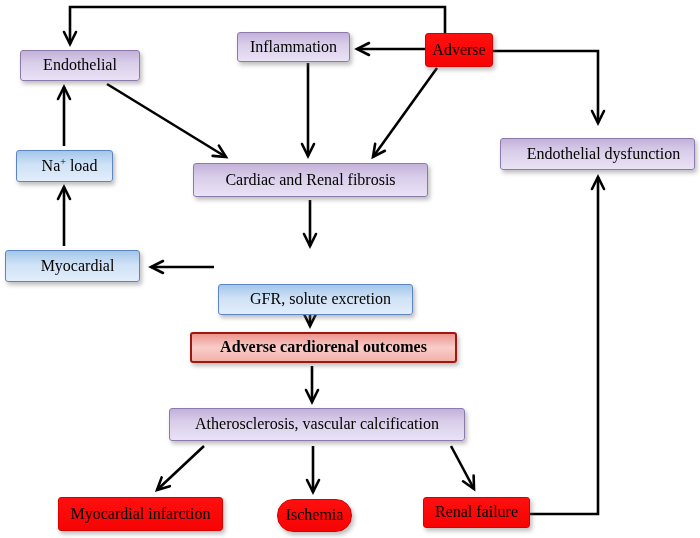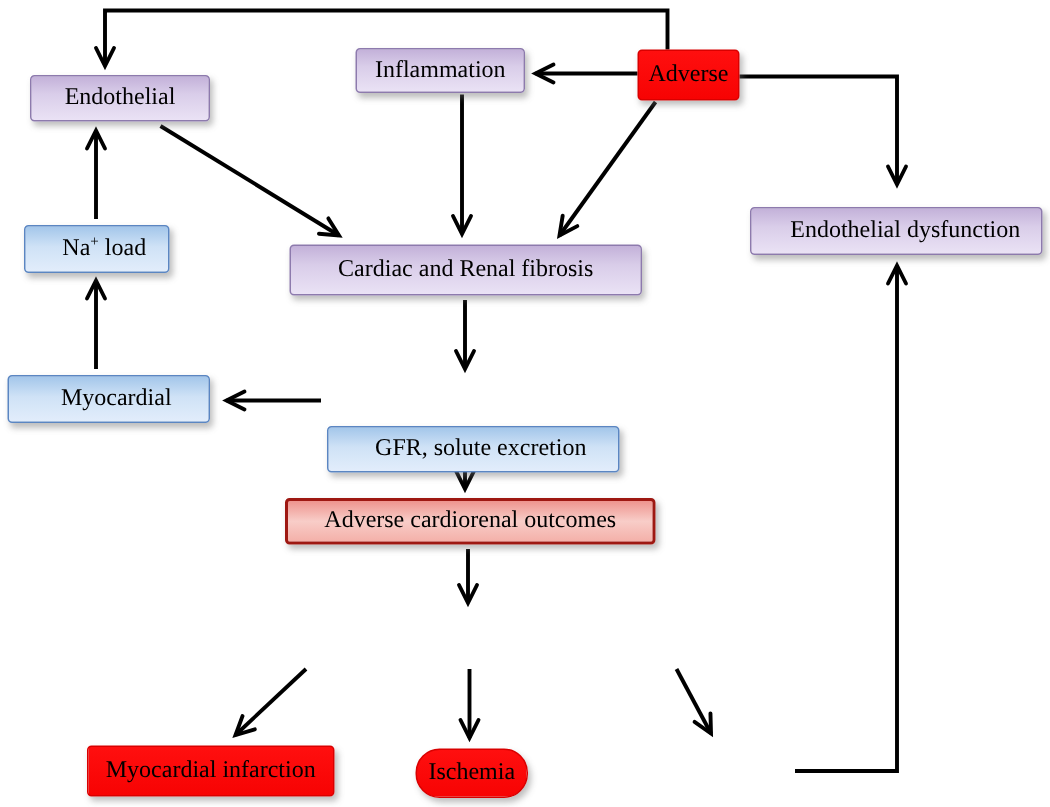--- a/index.html
+++ b/index.html
@@ -74,21 +74,23 @@
   <div class="node blue" style="left:16px;top:150px;width:97px;height:32px;">
     <span><span>Na</span><sup>+</sup><span> load</span></span>
   </div>
 
   <div class="node purple" style="left:193px;top:163px;width:235px;height:34px;">Cardiac and Renal fibrosis</div>
 
   <div class="node blue" style="left:5px;top:250px;width:135px;height:32px;">Myocardial</div>
 
   <div class="node blue" style="left:218px;top:252px;width:195px;height:31px;margin-top:32px;">GFR, solute excretion</div>
 
-  <div class="node pink" style="left:190px;top:332px;width:247px;height:31px;">Adverse cardiorenal outcomes</div>
+  <div class="node pink" style="left:190px;top:332px;width:267px;height:31px;font-weight:bold;">Adverse cardiorenal outcomes</div>
 
+  <div class="node purple" style="left:169px;top:408px;width:296px;height:33px;">Atherosclerosis, vascular calcification</div>
 
   <div class="node red" style="left:58px;top:497px;width:165px;height:34px;">Myocardial infarction</div>
 
   <div class="node red" style="left:277px;top:499px;width:75px;height:33px;border-radius:16px;">Ischemia</div>
 
+  <div class="node red" style="left:423px;top:497px;width:107px;height:31px;">Renal failure</div>
 
 </div>
 
 </body></html>

